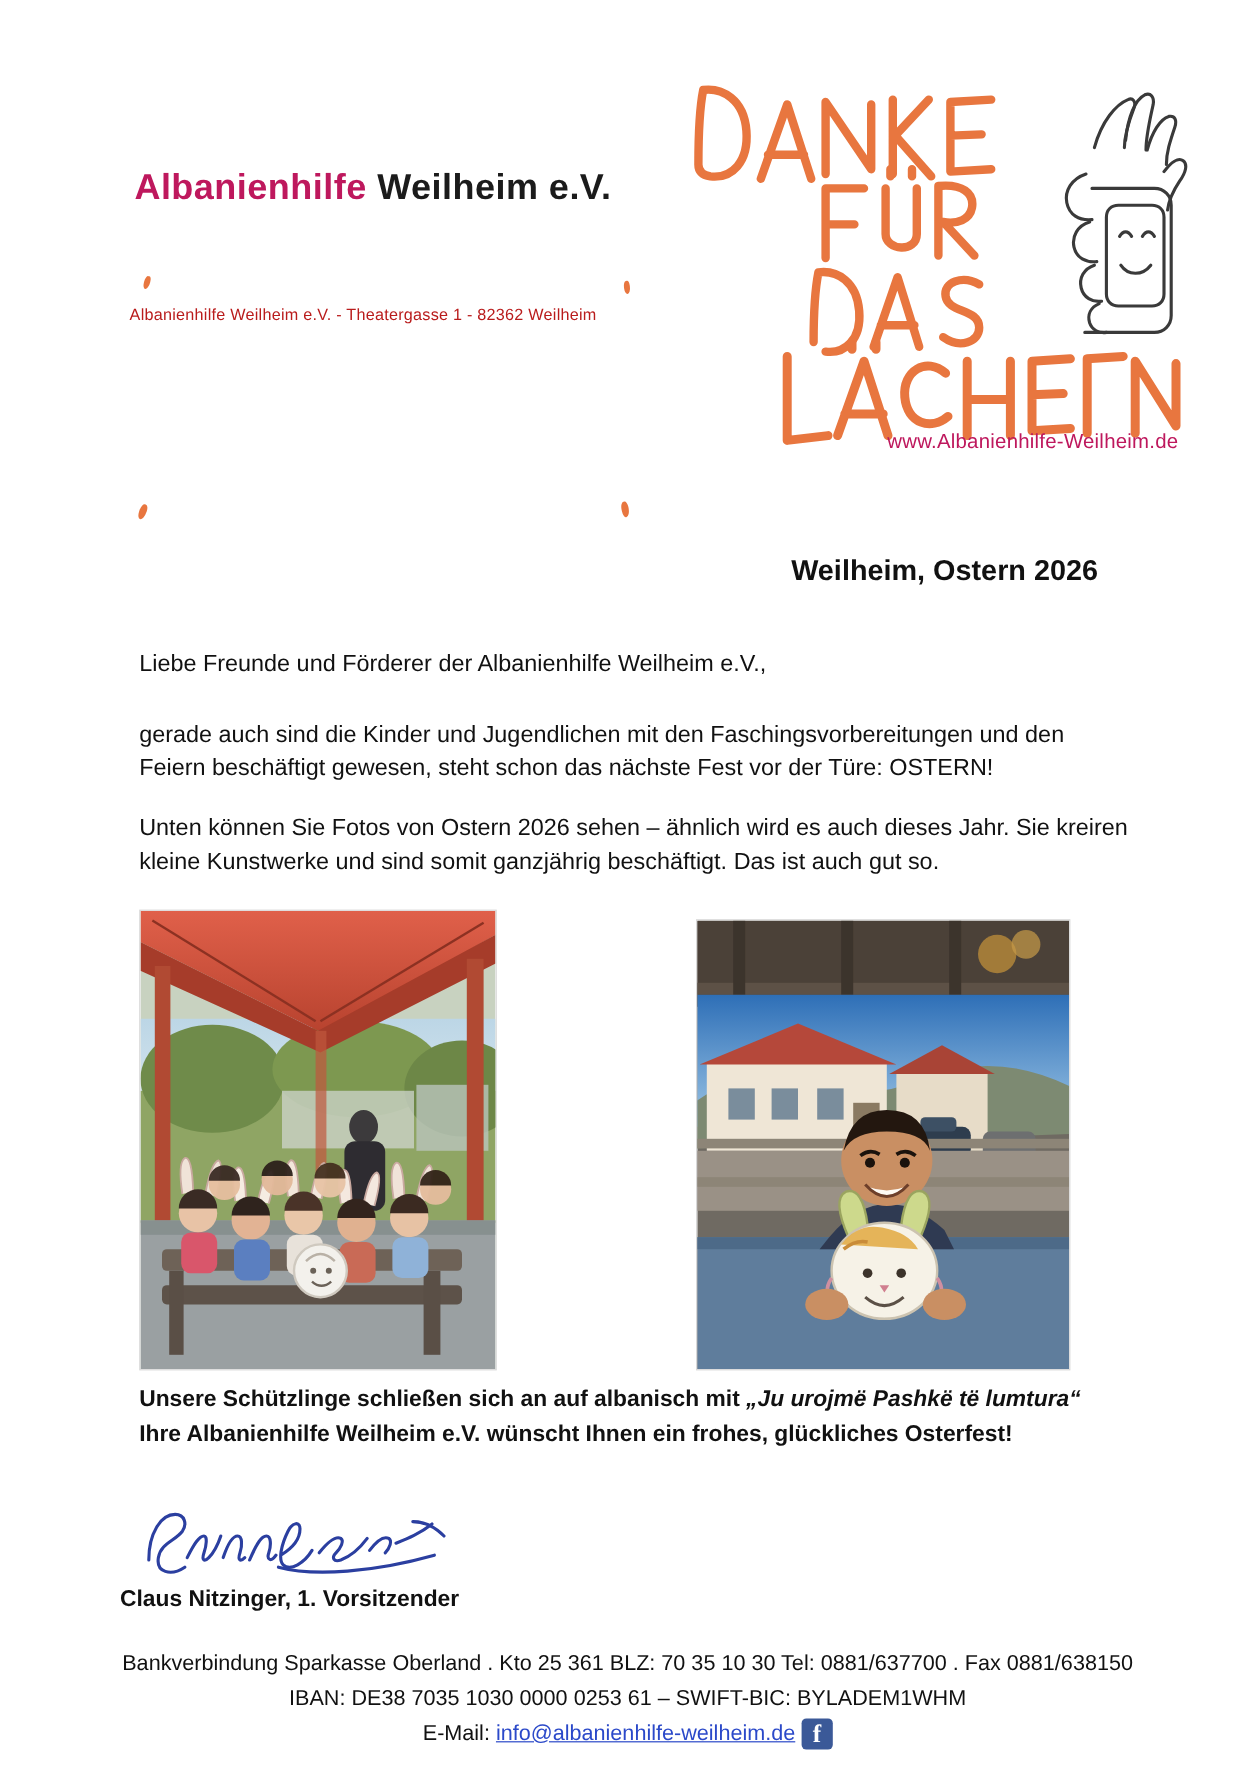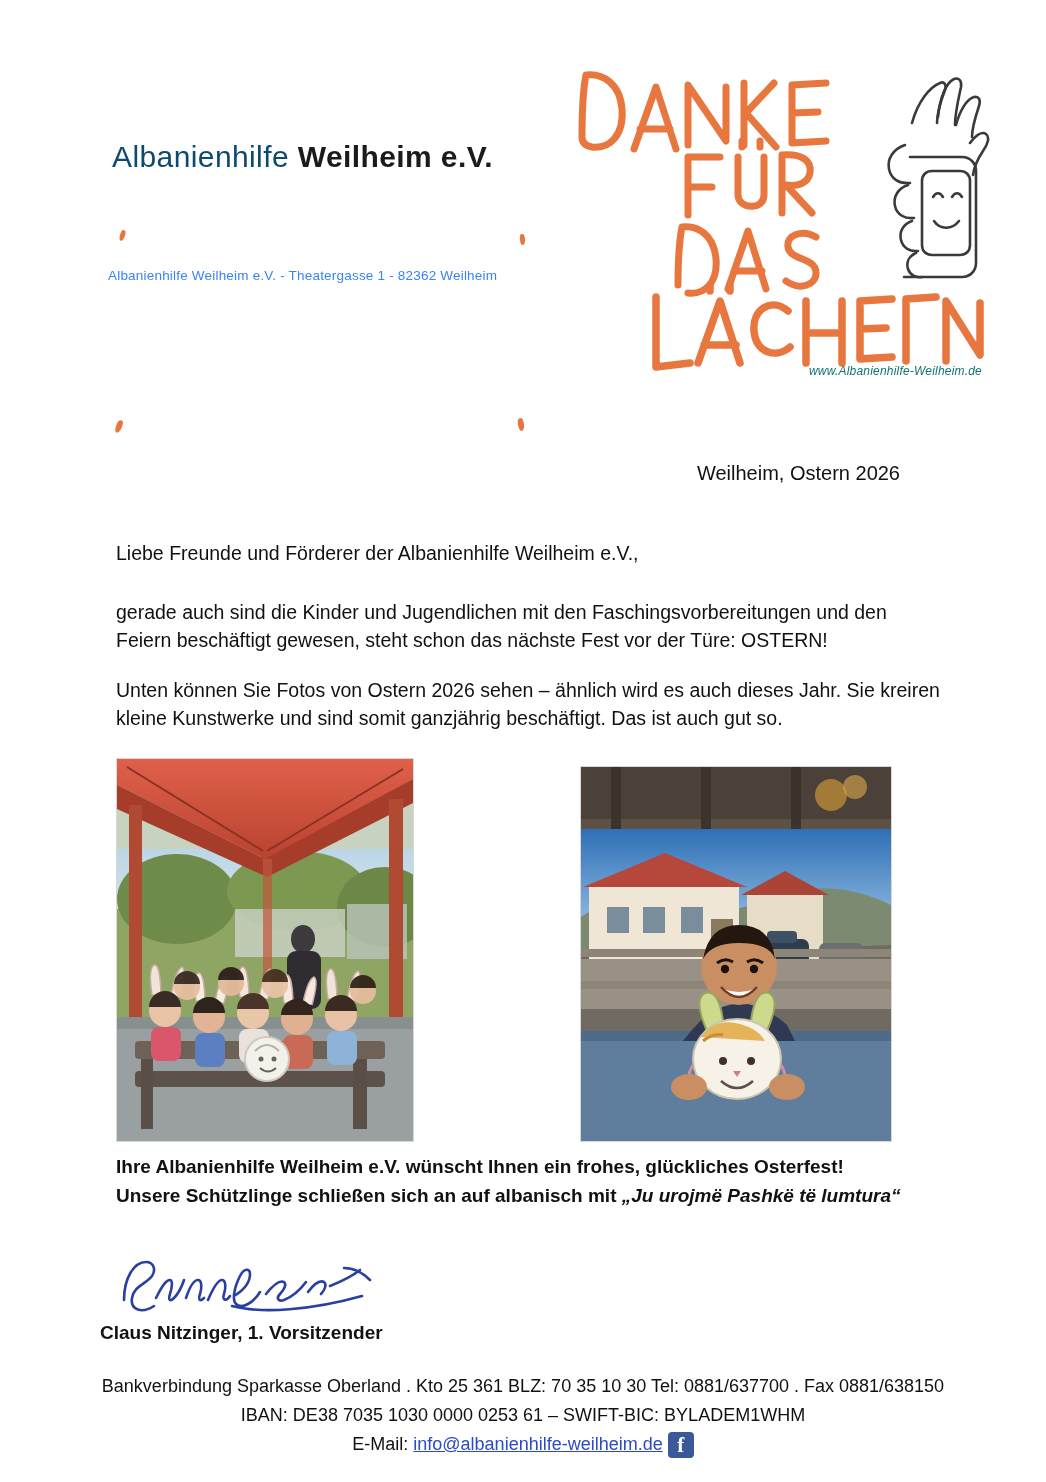--- a/index.html
+++ b/index.html
@@ -22,36 +22,35 @@
   
   .org-name {
     position: absolute;
     left: 112px;
     top: 140px;
     font-size: 30px;
     letter-spacing: 0.4px;
     white-space: nowrap;
   }
   .org-name .part-a {
-    color: #0c4a6e;
-    font-weight: normal;
+    color: #be185d;
+    font-weight: bold;
   }
   .org-name .part-b {
     color: #1b1b1b;
     font-weight: bold;
   }
   .sender-line {
     position: absolute;
     left: 108px;
     top: 255px;
     font-size: 13.5px;
-    color: #3b82f6;
+    color: #b91c1c;
     letter-spacing: 0.2px;
     white-space: nowrap;
-    margin-top: 13px;
   }
 
   
   .fleck {
     position: absolute;
     background: #e8763f;
     border-radius: 50% 40% 60% 45%;
   }
   .f1 { left: 120px; top: 230px; width: 5px; height: 11px; transform: rotate(14deg); }
   .f2 { left: 520px; top: 234px; width: 5px; height: 11px; transform: rotate(-8deg); }
@@ -63,35 +62,35 @@
     position: absolute;
     left: 560px;
     top: 45px;
     width: 430px;
     height: 335px;
   }
   .logo-url {
     position: absolute;
     right: 8px;
     bottom: 2px;
-    font-size: 12px;
-    color: #0f766e;
+    font-size: 17px;
+    color: #be185d;
     letter-spacing: 0.2px;
     white-space: nowrap;
-    font-style: italic;
   }
 
   
   .place-date {
     position: absolute;
-    right: 146px;
+    right: 131px;
     top: 462px;
-    font-size: 20px;
-    color: #111;
-    white-space: nowrap;
+    font-size: 24px;
+    color: #111;
+    white-space: nowrap;
+    font-weight: bold;
   }
   .salutation {
     position: absolute;
     left: 116px;
     top: 542px;
     font-size: 19.5px;
     color: #111;
     white-space: nowrap;
   }
   .para {
@@ -445,24 +444,24 @@
         <path d="M-44 6 q-8 12 2 20" stroke="#cf8fa0" stroke-width="3" fill="none"></path>
         <path d="M44 6 q8 12 -2 20" stroke="#cf8fa0" stroke-width="3" fill="none"></path>
       </g>
 
       <ellipse cx="108" cy="320" rx="18" ry="13" fill="#c98f63"></ellipse>
       <ellipse cx="206" cy="320" rx="18" ry="13" fill="#c98f63"></ellipse>
     </svg>
   </div>
 
   <div class="closing">
-    <div>Ihre Albanienhilfe Weilheim e.V. wünscht Ihnen ein frohes, glückliches Osterfest!</div>
     <div>
       <span>Unsere Schützlinge schließen sich an auf albanisch mit </span><span class="alb">„Ju urojmë Pashkë të lumtura“</span>
     </div>
+    <div>Ihre Albanienhilfe Weilheim e.V. wünscht Ihnen ein frohes, glückliches Osterfest!</div>
   </div>
 
   <div class="signature-mark">
     <svg viewBox="0 0 300 70" xmlns="http://www.w3.org/2000/svg" aria-hidden="true">
       <g fill="none" stroke="#2b3fa0" stroke-width="2.6" stroke-linecap="round">
         <path d="M12 52 c0 -22 10 -38 22 -38 c8 0 10 8 6 14 c-6 8 -18 10 -20 22 c-2 12 10 16 22 8"></path>
         <path d="M44 50 c6 -12 10 -18 14 -18 c3 0 2 8 0 14 c-2 6 0 8 4 4 c4 -4 8 -12 10 -18"></path>
         <path d="M74 50 c4 -12 8 -18 12 -18 c4 0 4 8 2 14 c-2 6 0 8 4 4"></path>
         <path d="M96 52 c6 -14 10 -20 14 -20 c4 0 4 8 2 14 c-2 6 2 8 6 2"></path>
         <path d="M122 48 c10 -6 16 -14 16 -22 c0 -6 -6 -6 -10 2 c-6 12 -8 24 -4 28 c6 6 18 -2 24 -12"></path>

